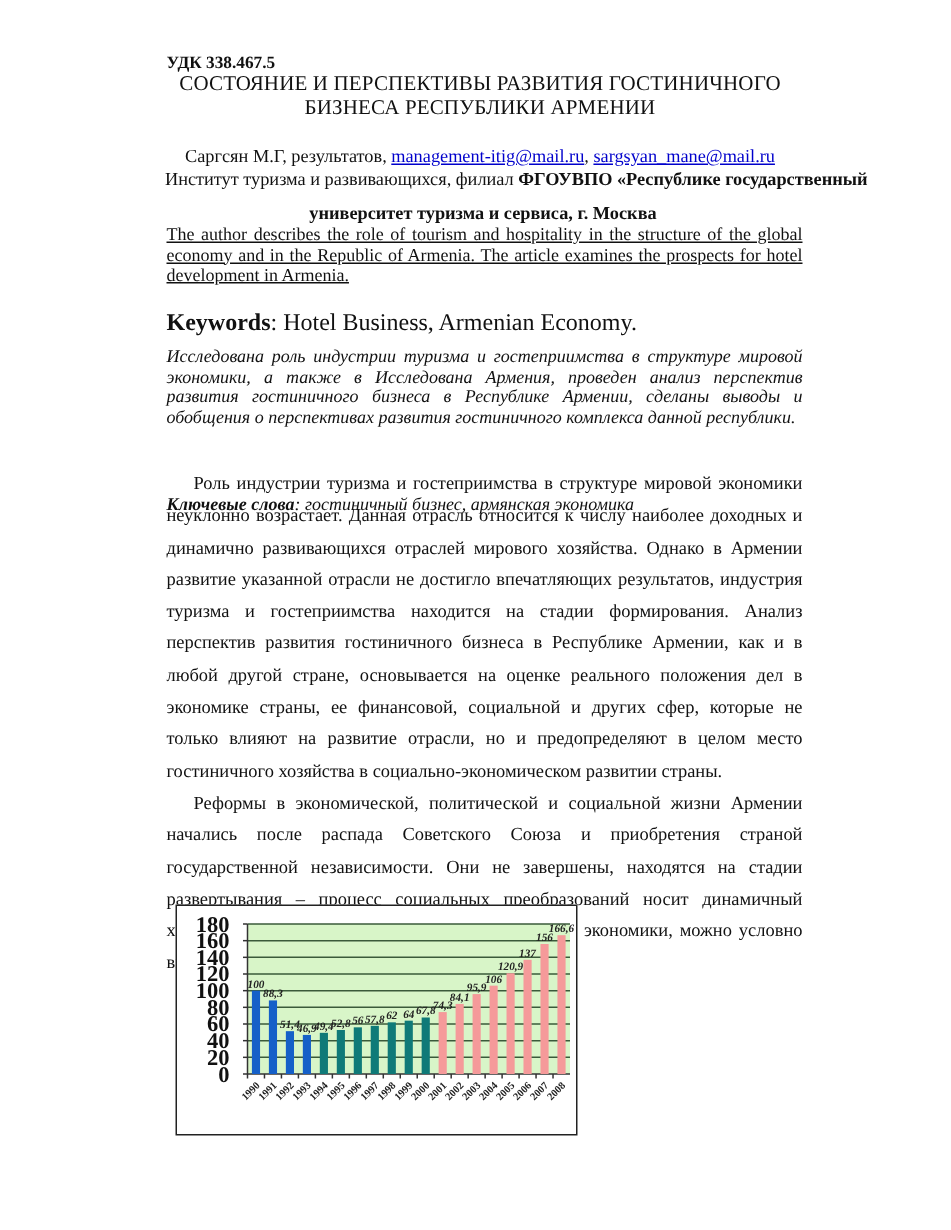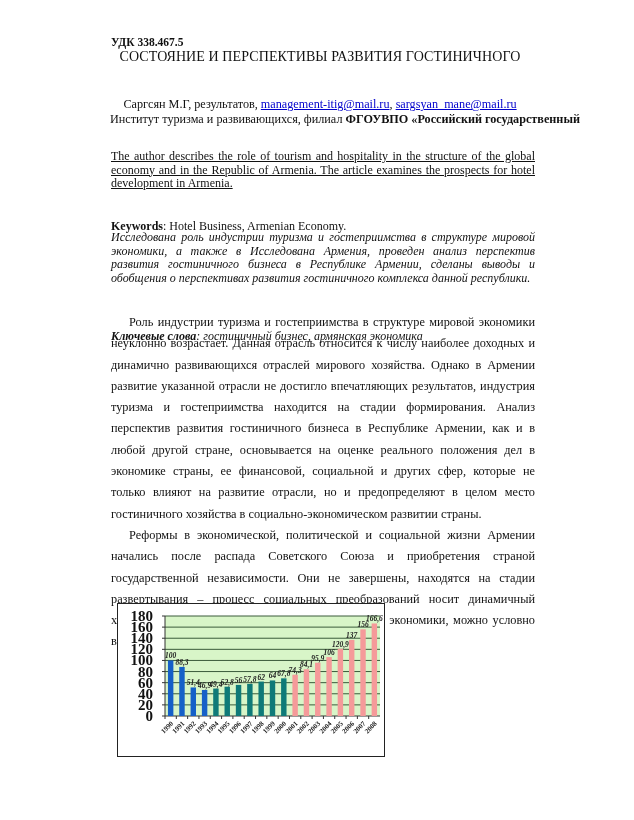--- a/index.html
+++ b/index.html
@@ -7,43 +7,45 @@
       font-family: "Liberation Serif", serif; color: #111; }
     .page { position: absolute; left: 0; top: 0; width: 634px; height: 668px; }
     .udk { position: absolute; left: 111px; top: 36px; font-weight: bold; font-size: 11.5px; }
     .title { position: absolute; left: 100px; width: 440px; top: 49px; text-align: center;
       font-weight: normal; font-size: 14px; line-height: 16px; letter-spacing: 0.1px; }
     .authors { position: absolute; left: 100px; width: 440px; top: 97px; text-align: center; font-size: 12.2px; line-height: 15px; }
     .authors a { color: #0000cc; text-decoration: underline; }
     .inst { position: absolute; left: 110px; width: 424px; top: 112px; text-align: center; font-size: 12.2px; line-height: 15px; white-space: nowrap; }
     .inst2 { position: absolute; left: 110px; width: 424px; top: 135px; text-align: center; font-size: 12.2px; font-weight: bold; }
     .abs-en { position: absolute; left: 111px; width: 424px; top: 150px; font-size: 12px; line-height: 13.6px; text-align: justify; text-decoration: underline; }
-    .kw-en { position: absolute; left: 111px; top: 219px; font-size: 12px; }
+    .kw-en { position: absolute; left: 111px; top: 207px; font-size: 16px; }
     .abs-ru { position: absolute; left: 111px; width: 424px; top: 231px; font-size: 12px; line-height: 13.7px; text-align: justify; font-style: italic; }
     .kw-ru { position: absolute; left: 111px; top: 286px; font-size: 12px; font-style: italic; margin-top: 43px; }
     .body-text { position: absolute; left: 111px; width: 424px; top: 312px; font-size: 12.3px; line-height: 21.3px; text-align: justify; }
     .body-text p { margin: 0; text-indent: 18px; }
     .chart-frame { position: absolute; left: 117px; top: 603px; width: 266px; height: 152px; border: 1.5px solid #222; background: #fff; }
     svg text { font-family: "Liberation Serif", serif; }
   </style>
 </head>
 <body>
 
 <div class="page">
   <div class="udk">УДК 338.467.5</div>
   <div class="title">
     <div>СОСТОЯНИЕ И ПЕРСПЕКТИВЫ РАЗВИТИЯ ГОСТИНИЧНОГО</div>
+    <div>БИЗНЕСА РЕСПУБЛИКИ АРМЕНИИ</div>
   </div>
 
   <div class="authors">
     <span>Саргсян М.Г, результатов, </span><a>management-itig@mail.ru</a><span>, </span><a>sargsyan_mane@mail.ru</a>
   </div>
   <div class="inst">
-    <span>Институт туризма и развивающихся, филиал </span><b>ФГОУВПО «Российский государственный</b>
+    <span>Институт туризма и развивающихся, филиал </span><b>ФГОУВПО «Республике государственный</b>
   </div>
+  <div class="inst2">университет туризма и сервиса, г. Москва</div>
 
   <div class="abs-en">The author describes the role of tourism and hospitality in the structure of the global economy and in the Republic of Armenia. The article examines the prospects for hotel development in Armenia.</div>
   <div class="kw-en">
     <b>Keywords</b><span>: Hotel Business, Armenian Economy.</span>
   </div>
 
   <div class="abs-ru">Исследована роль индустрии туризма и гостеприимства в структуре мировой экономики, а также в Исследована Армения, проведен анализ перспектив развития гостиничного бизнеса в Республике Армении, сделаны выводы и обобщения о перспективах развития гостиничного комплекса данной республики.</div>
   <div class="kw-ru">
     <b>Ключевые слова</b><span>: гостиничный бизнес, армянская экономика</span>
   </div>

